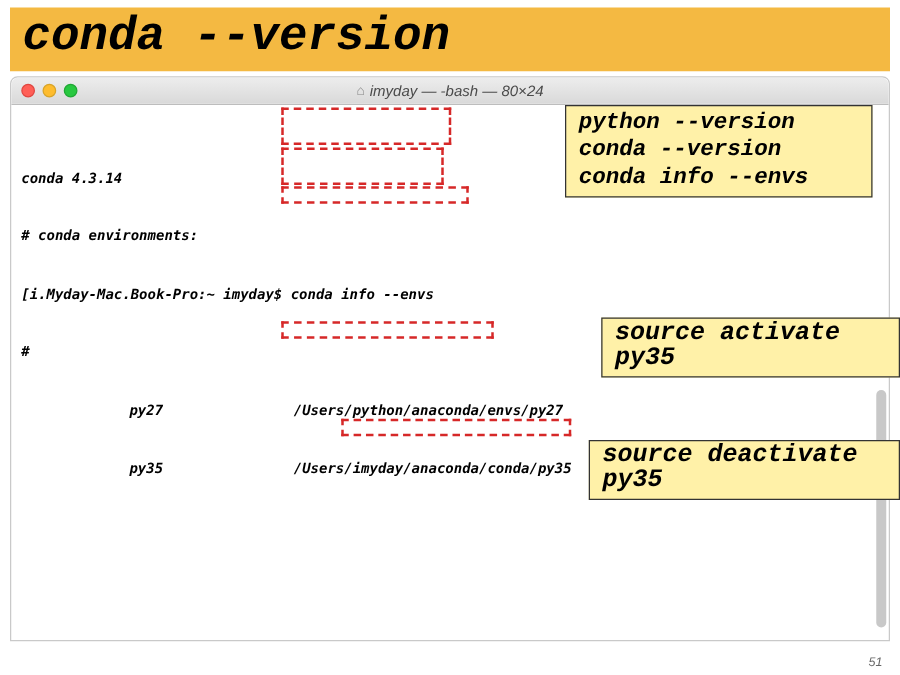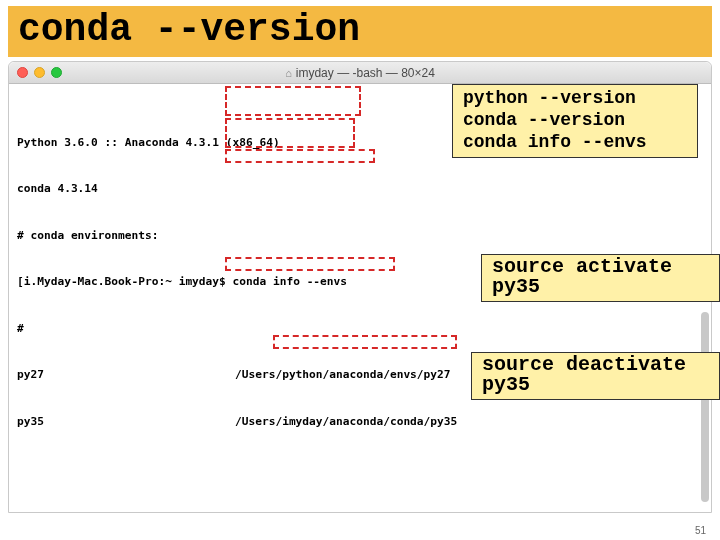--- a/index.html
+++ b/index.html
@@ -1,15 +1,15 @@
 <!DOCTYPE html>
 <html><head>
 <meta charset="utf-8">
 <style>
-  * { box-sizing: border-box; margin: 0; padding: 0; }
+  * { box-sizing: border-box; margin: 0; padding: 0; font-style: italic; }
   body {
     width: 720px;
     height: 540px;
     background: #fff;
     font-family: "Menlo", "Consolas", monospace;
     position: relative;
     overflow: hidden;
   }
   .slide-title-bar {
     background: #f4b942;
@@ -64,21 +64,21 @@
     padding: 4px 8px;
     font-size: 11.2px;
     line-height: 15.5px;
     color: #000;
     font-weight: 600;
     white-space: pre;
     position: relative;
   }
   .term-line { white-space: pre; }
   .term-col { display: inline-block; }
-  .col-env { width: 200px; }
+  .col-env { width: 200px; text-align: center; }
   .col-star { width: 18px; text-align: left; }
   .scrollbar {
     position: absolute;
     right: 2px;
     top: 250px;
     width: 8px;
     height: 190px;
     background: #c8c8c8;
     border-radius: 4px;
   }
@@ -125,21 +125,20 @@
       <div class="dot green"></div>
     </div>
     <div class="titlebar-center">
       <span class="home-icon">⌂</span>
       <span>imyday — -bash — 80×24</span>
     </div>
   </div>
 
   <div class="term-body">
     
-    <div class="term-line"><span>Python 3.6.0 :: Anaconda 4.3.1 (x86_64)</span></div>
     <div class="term-line"><span>conda 4.3.14</span></div>
     <div class="term-line"><span># conda environments:</span></div>
     <div class="term-line"><span>[i.Myday-Mac.Book-Pro:~ imyday$</span><span> conda info --envs</span></div>
     <div class="term-line"><span>#</span></div>
     <div class="term-line"><span class="term-col col-env">py27</span><span class="term-col col-star"></span><span>/Users/python/anaconda/envs/py27</span></div>
     <div class="term-line"><span class="term-col col-env">py35</span><span class="term-col col-star"></span><span>/Users/imyday/anaconda/conda/py35</span></div>
     
     
     
     

